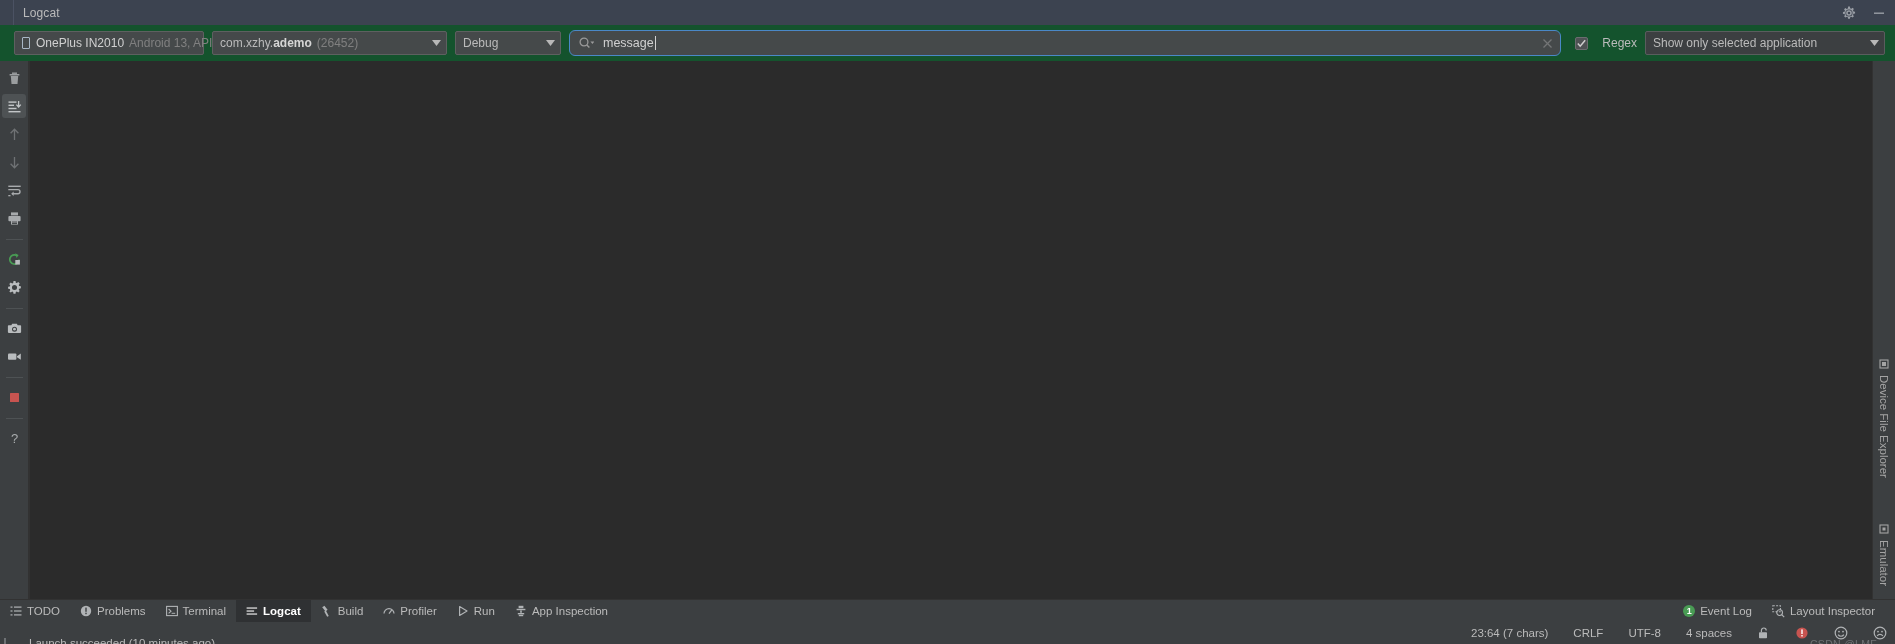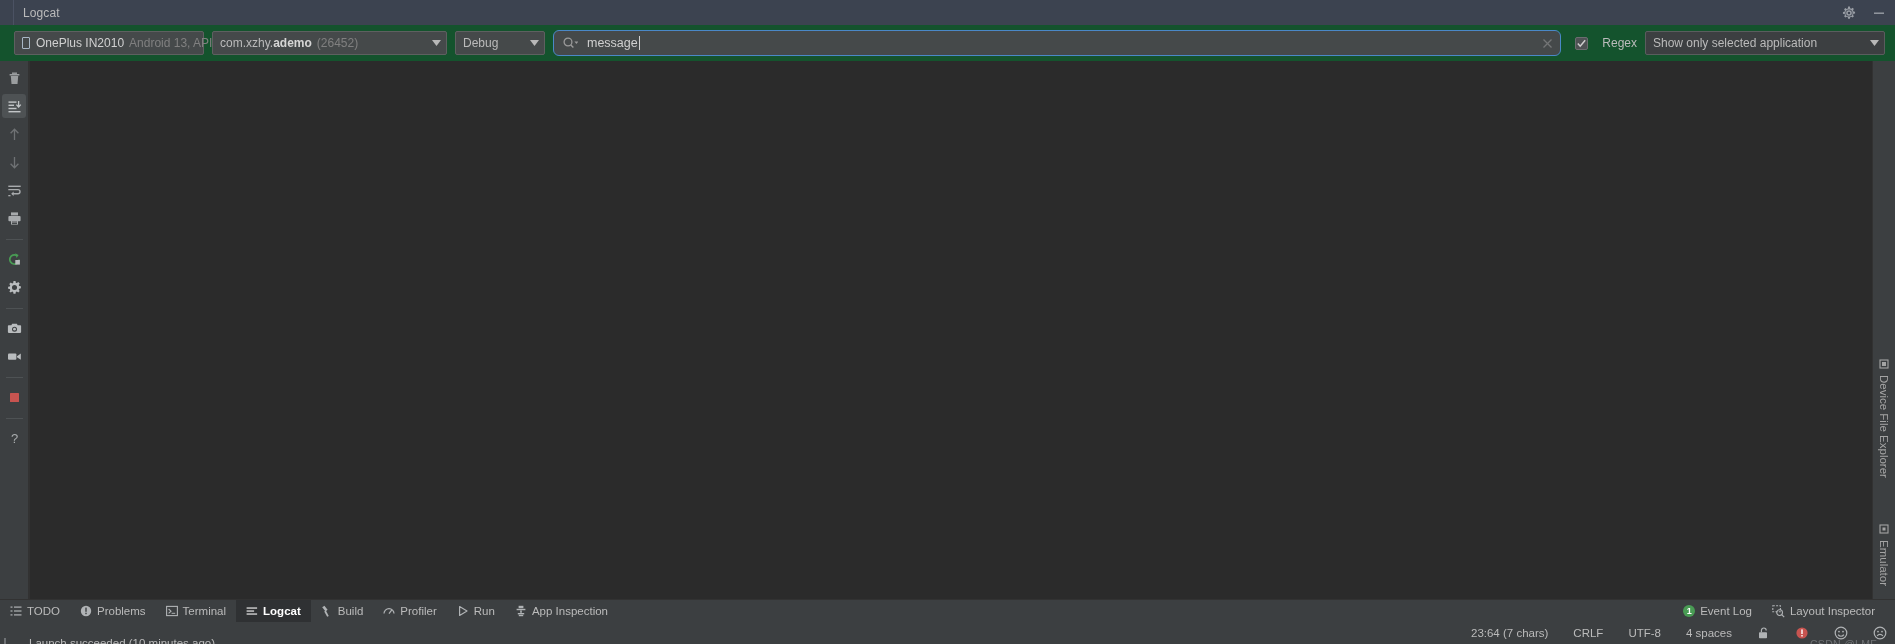--- a/index.html
+++ b/index.html
@@ -58,21 +58,21 @@
     font-size: 12px; color: #bbbbbb;
     white-space: nowrap;
     cursor: default;
   }
   .combo .arrow {
     margin-left: auto; padding-left: 10px;
     display: flex; align-items: center;
   }
   .combo-device { width: 190px; }
   .combo-process { width: 235px; }
-  .combo-level { width: 90px; }
+  .combo-level { width: 106px; }
   .combo-filtermode { width: 240px; background: #3c3f41; border-color: #5a5d5e; }
 
   .dim { color: #808080; }
   .bold { font-weight: bold; color: #d5d5d5; }
   .bright { color: #d0d0d0; }
 
   .device-glyph {
     width: 8px; height: 12px;
     border: 1px solid #a9b7c6;
     border-radius: 1px;

